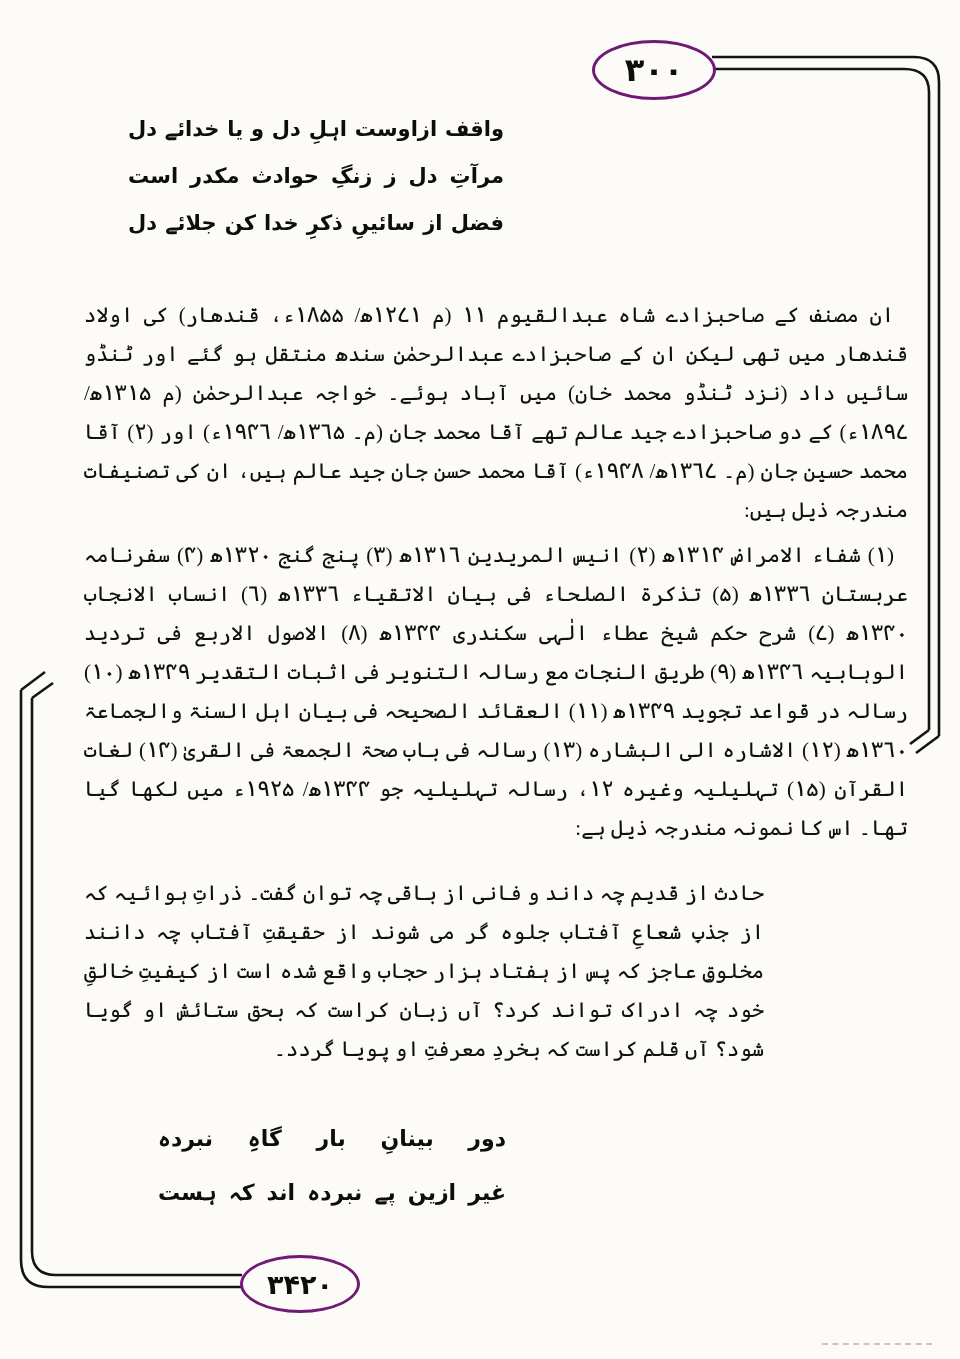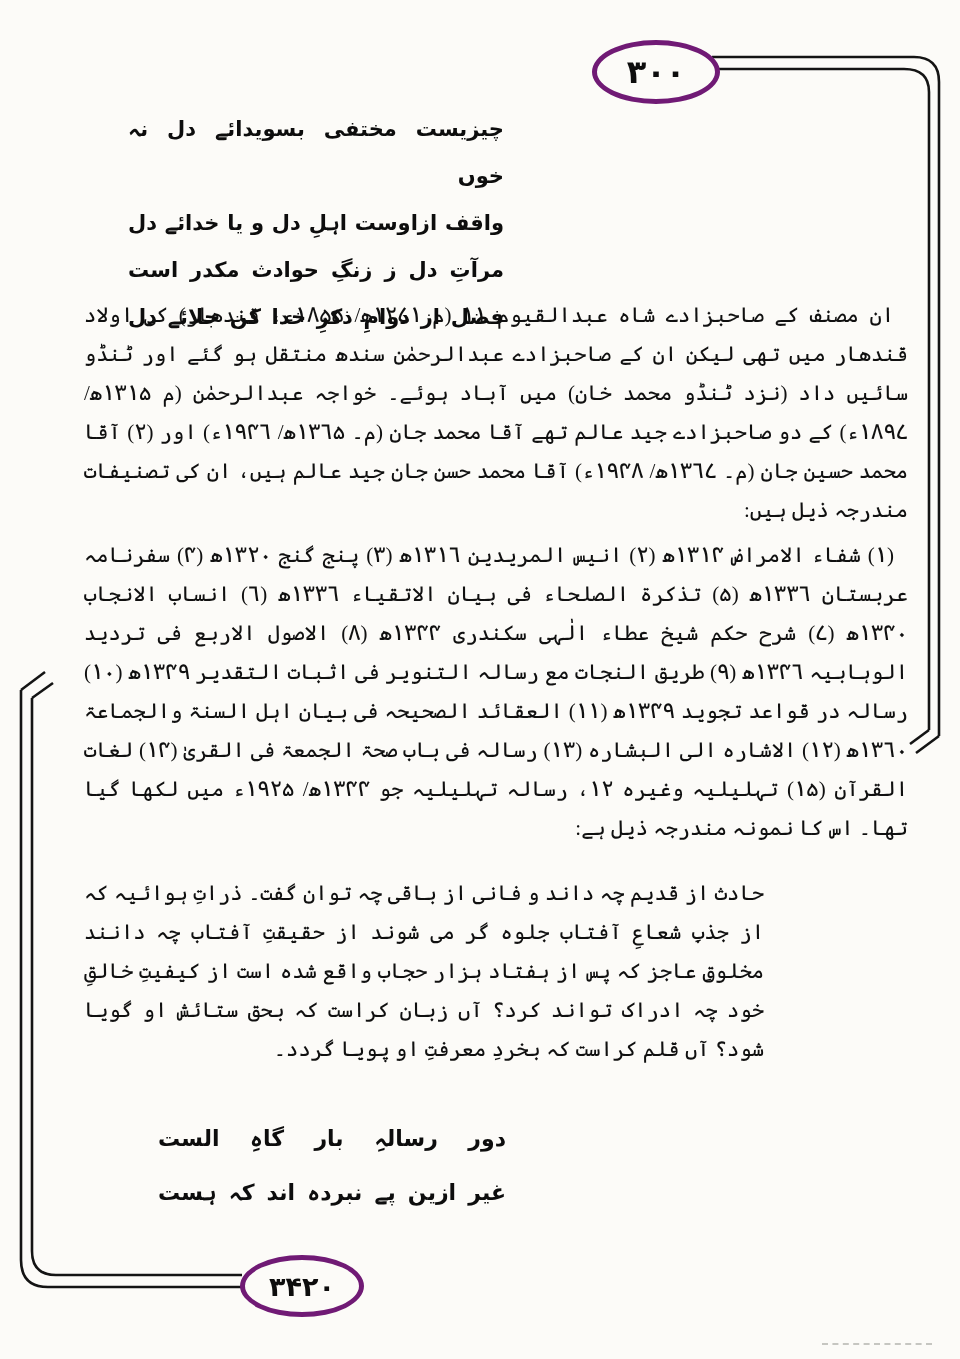--- a/index.html
+++ b/index.html
@@ -18,21 +18,21 @@
     direction: rtl;
   }
   .frame-svg {
     position: absolute;
     left: 0; top: 0;
     width: 960px; height: 1359px;
     pointer-events: none;
   }
   .oval {
     position: absolute;
-    border: 5px solid #701a75;
+    border: 3px solid #701a75;
     border-radius: 50%;
     display: flex;
     align-items: center;
     justify-content: center;
     font-weight: bold;
     background: #fcfbf8;
     z-index: 2;
   }
   .oval-top {
     left: 592px; top: 40px;
@@ -132,32 +132,31 @@
   </svg>
 
   <div class="oval oval-top">
     <span>۳۰۰</span>
   </div>
   <div class="oval oval-bottom">
     <span>۳۴۲۰</span>
   </div>
 
   <div class="poem poem-top">
-    <div class="pline">چیزیست مختفی بسویدائے دل نہ خوں</div>
     <div class="pline">واقف ازاوست اہلِ دل و یا خدائے دل</div>
     <div class="pline">مرآتِ دل ز زنگِ حوادث مکدر است</div>
-    <div class="pline">فضل از دوامِ ذکرِ خدا کن جلائے دل</div>
+    <div class="pline">فضل از سائیںِ ذکرِ خدا کن جلائے دل</div>
   </div>
 
   <div class="body-text">
     <p class="para para-bio">ان مصنف کے صاحبزادے شاہ عبدالقیوم ۱۱ (م ۱۲۷۱ھ/ ۱۸۵۵ء، قندھار) کی اولاد قندھار میں تھی لیکن ان کے صاحبزادے عبدالرحمٰن سندھ منتقل ہو گئے اور ٹنڈو سائیں داد (نزد ٹنڈو محمد خان) میں آباد ہوئے۔ خواجہ عبدالرحمٰن (م ۱۳۱۵ھ/ ۱۸۹۷ء) کے دو صاحبزادے جید عالم تھے آقا محمد جان (م۔ ۱۳۶۵ھ/ ۱۹۴۶ء) اور (۲) آقا محمد حسین جان (م۔ ۱۳۶۷ھ/ ۱۹۴۸ء) آقا محمد حسن جان جید عالم ہیں، ان کی تصنیفات مندرجہ ذیل ہیں:</p>
     <p class="para para-works">(۱) شفاء الامراض ۱۳۱۴ھ (۲) انیس المریدین ۱۳۱۶ھ (۳) پنج گنج ۱۳۲۰ھ (۴) سفرنامہ عربستان ۱۳۳۶ھ (۵) تذکرۃ الصلحاء فی بیان الاتقیاء ۱۳۳۶ھ (۶) انساب الانجاب ۱۳۴۰ھ (۷) شرح حکم شیخ عطاء الٰہی سکندری ۱۳۴۴ھ (۸) الاصول الاربع فی تردید الوہابیہ ۱۳۴۶ھ (۹) طریق النجات مع رسالہ التنویر فی اثبات التقدیر ۱۳۴۹ھ (۱۰) رسالہ در قواعد تجوید ۱۳۴۹ھ (۱۱) العقائد الصحیحہ فی بیان اہل السنۃ والجماعۃ ۱۳۶۰ھ (۱۲) الاشارہ الی البشارہ (۱۳) رسالہ فی باب صحۃ الجمعۃ فی القریٰ (۱۴) لغات القرآن (۱۵) تہلیلیہ وغیرہ ۱۲، رسالہ تہلیلیہ جو ۱۳۴۴ھ/ ۱۹۲۵ء میں لکھا گیا تھا۔ اس کا نمونہ مندرجہ ذیل ہے:</p>
     <p class="para para-sample">حادث از قدیم چہ داند و فانی از باقی چہ توان گفت۔ ذراتِ ہوائیہ کہ از جذبِ شعاعِ آفتاب جلوہ گر می شوند از حقیقتِ آفتاب چہ دانند مخلوقِ عاجز کہ پس از ہفتاد ہزار حجاب واقع شدہ است از کیفیتِ خالقِ خود چہ ادراک تواند کرد؟ آں زبان کراست کہ بحق ستائش او گویا شود؟ آں قلم کراست کہ بخردِ معرفتِ او پویا گردد۔</p>
   </div>
 
   <div class="poem poem-bottom">
-    <div class="pline">دور رسالہِ بار گاہِ الست</div>
+    <div class="pline">دور بینانِ بار گاہِ نبردہ</div>
     <div class="pline">غیر ازین پے نبردہ اند کہ ہست</div>
   </div>
 
   <div class="scan-marks"></div>
 
 </div>
 
 </body></html>

